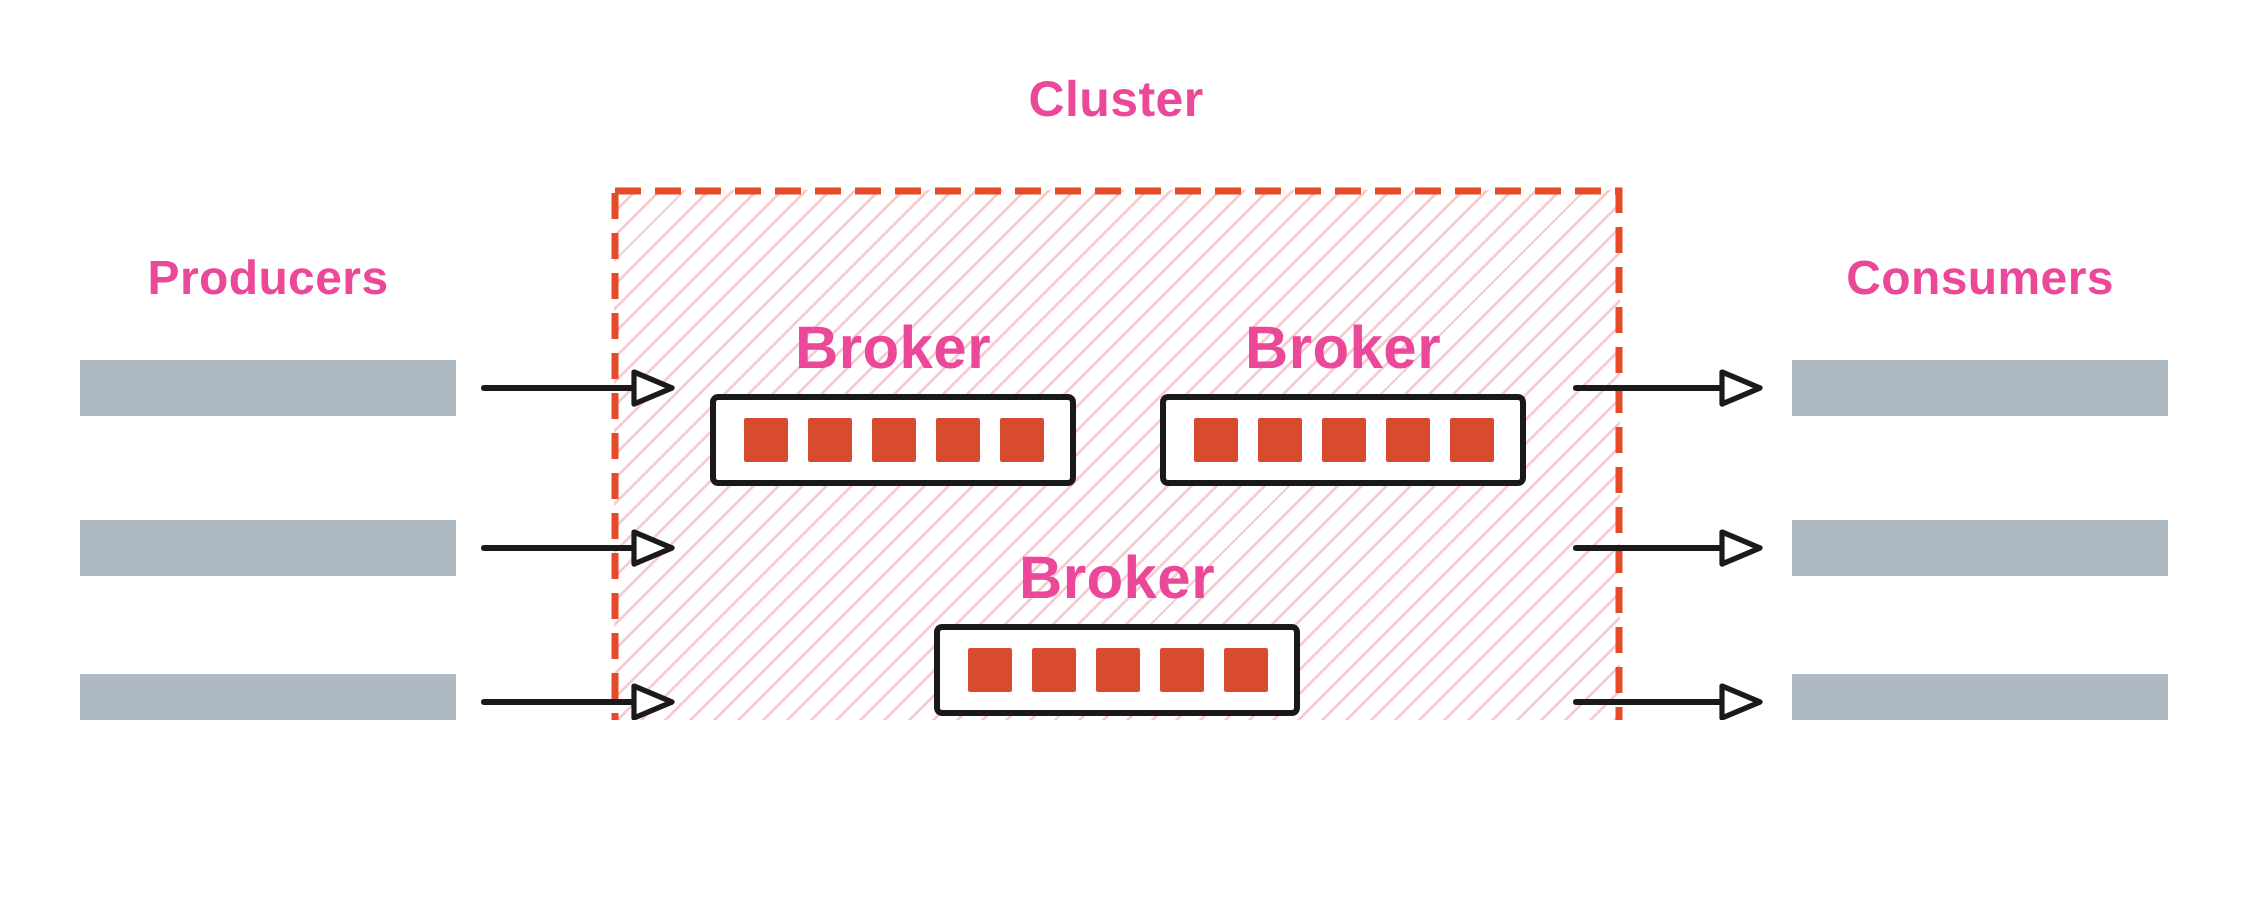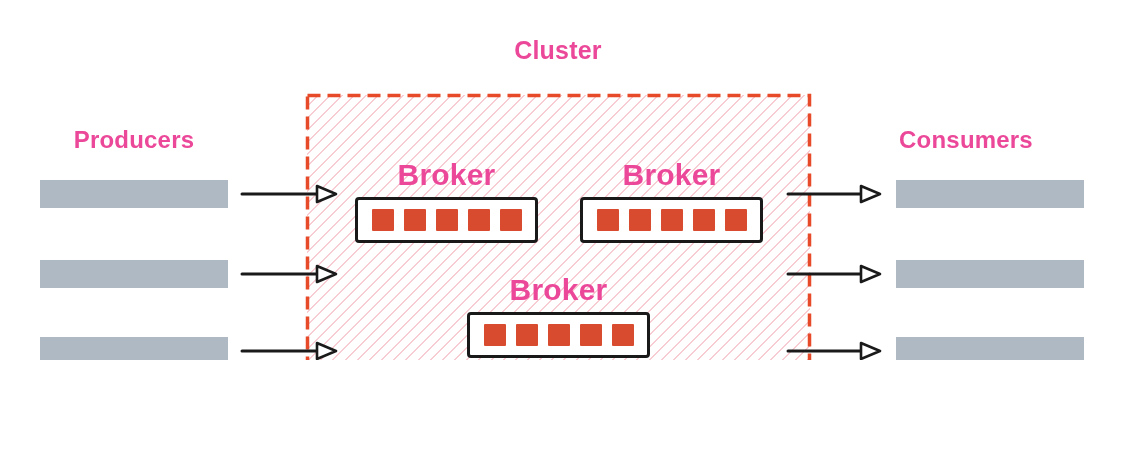--- a/index.html
+++ b/index.html
@@ -53,21 +53,21 @@
     position: absolute;
     width: 188px;
     top: 126px;
     text-align: center;
     font-size: 24px;
     font-weight: 600;
     letter-spacing: 0.2px;
     z-index: 2;
   }
   .side-label.producers { left: 40px; }
-  .side-label.consumers { left: 872px; }
+  .side-label.consumers { left: 896px; }
   .stream-bar {
     position: absolute;
     width: 188px;
     height: 28px;
     background: #aeb9c3;
     z-index: 2;
   }
   .broker-label {
     position: absolute;
     width: 183px;

